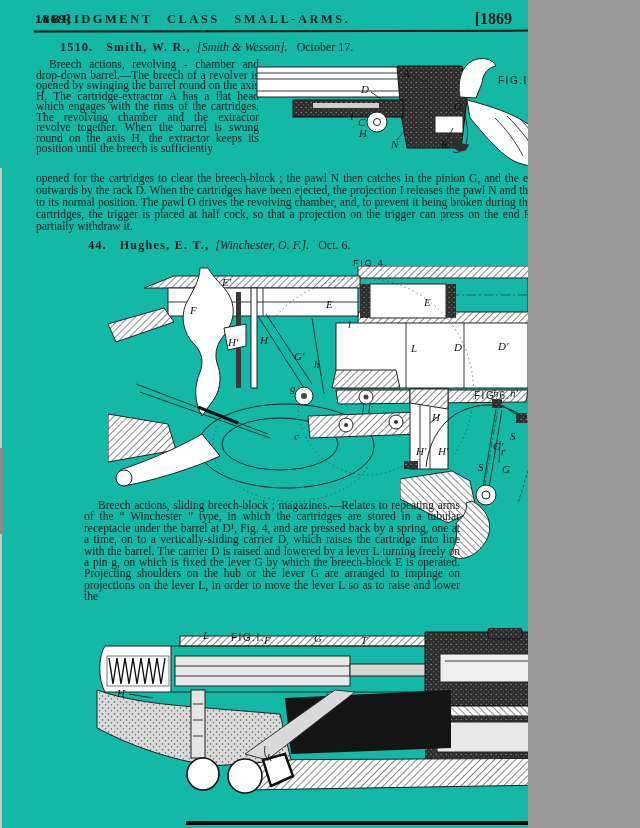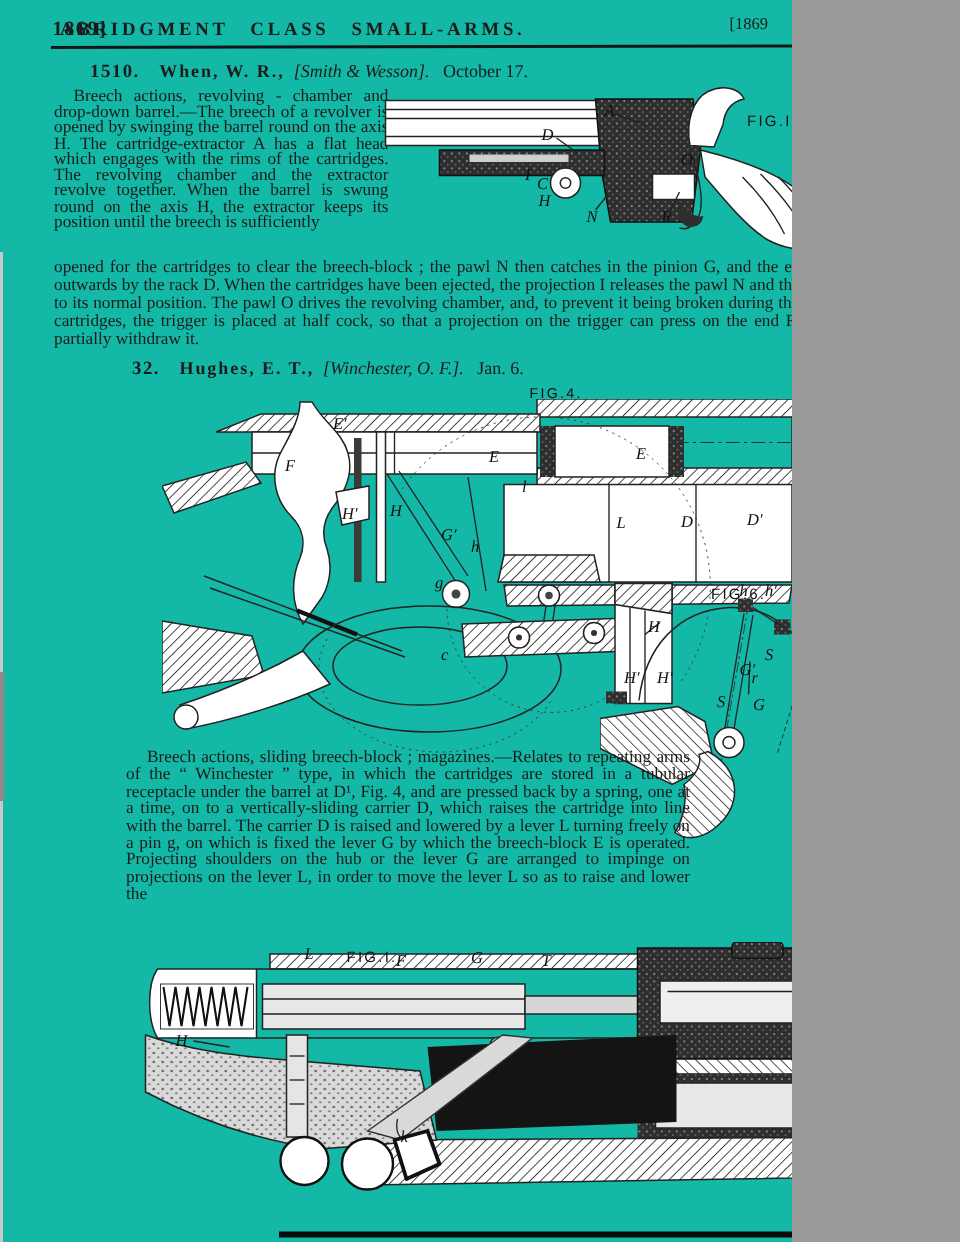--- a/index.html
+++ b/index.html
@@ -2,21 +2,21 @@
 <html><head>
 <meta charset="utf-8">
 <style>
   *{margin:0;padding:0;box-sizing:border-box}
   html,body{background:#9a9a9a}
   .page{position:relative;width:528px;height:828px;background:#14b8a6;overflow:hidden;
         font-family:"Liberation Serif",serif;color:#1b1b1b}
   .hdr-left{position:absolute;left:35px;top:11px;font-weight:bold;font-size:13.5px;letter-spacing:1px}
   .hdr-title{position:absolute;left:40px;right:60px;top:12px;font-weight:bold;
              font-size:12.5px;letter-spacing:2.5px;word-spacing:9px}
-  .hdr-right{position:absolute;right:16px;top:10px;font-weight:normal;font-size:11px}
+  .hdr-right{position:absolute;right:16px;top:10px;font-weight:bold;font-size:16px}
   .hdr-rule{position:absolute;left:34px;width:596px;top:30px;height:2px;background:#161616;transform:rotate(-.12deg)}
   .eh{position:absolute;font-size:12px;white-space:nowrap}
   .eh .no{font-weight:bold;font-size:12.5px;letter-spacing:1px;margin-right:13px}
   .eh .nm{font-weight:bold;letter-spacing:1.3px;margin-right:6px}
   .eh .br{font-style:italic;margin-right:9px}
   .body-col{position:absolute;left:36px;top:59px;width:223px;font-size:11.5px;line-height:10.5px;
             text-align:justify;text-indent:13px}
   .lead{}
   .body-full{position:absolute;left:36px;top:172px;width:576px;font-size:11.5px;line-height:12.1px;text-align:justify}
   .para32{position:absolute;left:84px;top:500px;width:496px;font-size:11.5px;line-height:11.4px;
@@ -59,21 +59,21 @@
       </pattern>
     </defs>
   </svg>
 
   <div class="hdr-left">1869]</div>
   <div class="hdr-title">ABRIDGMENT CLASS SMALL-ARMS.</div>
   <div class="hdr-right">[1869</div>
   <div class="hdr-rule"></div>
 
   <div class="eh" style="left:60px;top:40px">
-    <span class="no">1510.</span><span class="nm">When, W. R.,</span><span class="br">[Smith &amp; Wesson].</span><span class="dt">October 17.</span>
+    <span class="no">1510.</span><span class="nm">Smith, W. R.,</span><span class="br">[Smith &amp; Wesson].</span><span class="dt">October 17.</span>
   </div>
 
   <div class="body-col">
     <span class="lead">Breech actions, revolving - chamber and drop-down barrel.</span><span>—The breech of a revolver is opened by swinging the barrel round on the axis H.  The cartridge-extractor A has a flat head which engages with the rims of the cartridges.  The revolving chamber and the extractor revolve together. When the barrel is swung round on the axis H, the extractor keeps its position until the breech is sufficiently</span>
   </div>
 
   <svg class="fig" style="left:255px;top:56px" width="335" height="114" viewBox="0 0 335 114">
     <g>
       <rect x="2" y="11" width="158" height="30" fill="#fff" stroke="#222"></rect>
       <line x1="2" y1="17" x2="160" y2="17" class="ln" stroke-width=".6"></line>
@@ -110,21 +110,21 @@
     <text class="flb" x="103" y="70">C</text>
     <text class="flb" x="104" y="81">H</text>
     <text class="flb" x="136" y="92">N</text>
     <text class="flb" x="186" y="92">R</text>
     <text class="fcap" x="243" y="28">FIG.I</text>
   </svg>
 
   <div class="body-full">opened for the cartridges to clear the breech-block ; the pawl N then catches in the pinion G, and the extractor is pushed outwards by the rack D.  When the cartridges have been ejected, the projection I releases the pawl N and the extractor returns to its normal position.  The pawl O drives the revolving chamber, and, to prevent it being broken during the extraction of the cartridges, the trigger is placed at half cock, so that a projection on the trigger can press on the end R of the pawl and partially withdraw it.</div>
 
   <div class="eh" style="left:88px;top:238px">
-    <span class="no">32.</span><span class="nm">Hughes, E. T.,</span><span class="br">[Winchester, O. F.].</span><span class="dt">Jan. 6.</span>
+    <span class="no">44.</span><span class="nm">Hughes, E. T.,</span><span class="br">[Winchester, O. F.].</span><span class="dt">Oct. 6.</span>
   </div>
 
   <div class="figcap" style="left:353px;top:257px">FIG.4.</div>
 
   <svg class="fig" style="left:108px;top:266px" width="455" height="250" viewBox="0 0 455 250">
     <g>
       <rect x="250" y="0" width="205" height="12" fill="url(#hA)" stroke="#222"></rect>
       <rect x="250" y="46" width="205" height="12" fill="url(#hA)" stroke="#222"></rect>
       <line x1="240" y1="29" x2="455" y2="29" stroke="#222" stroke-width=".6" stroke-dasharray="9 3 2 3"></line>
       <line x1="420" y1="12" x2="420" y2="46" class="ln"></line>

